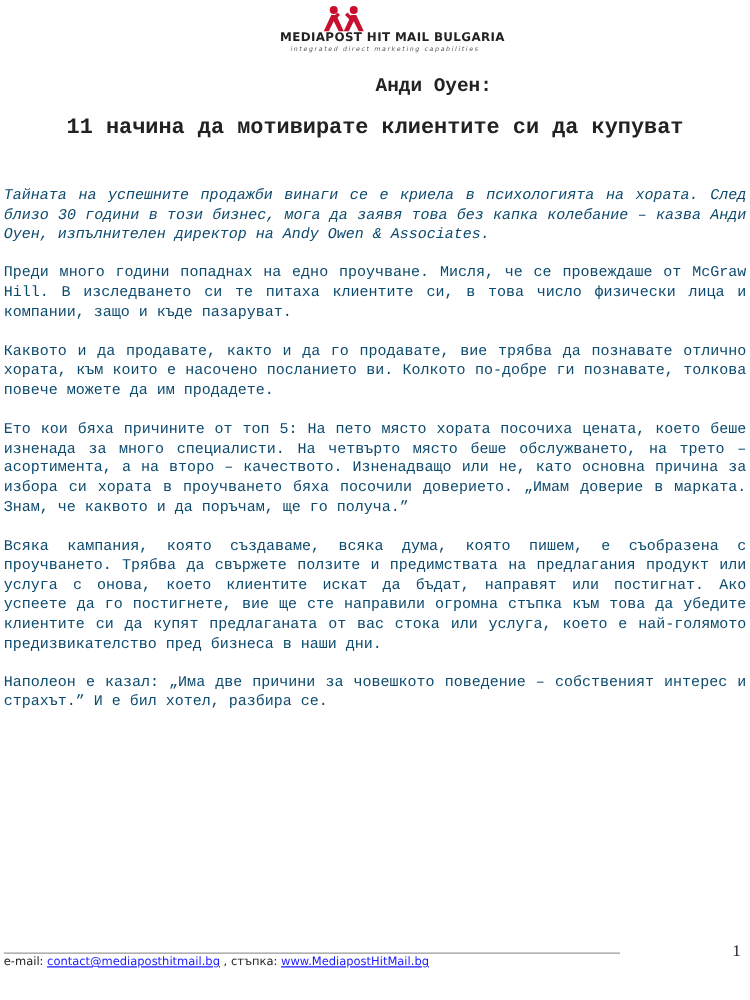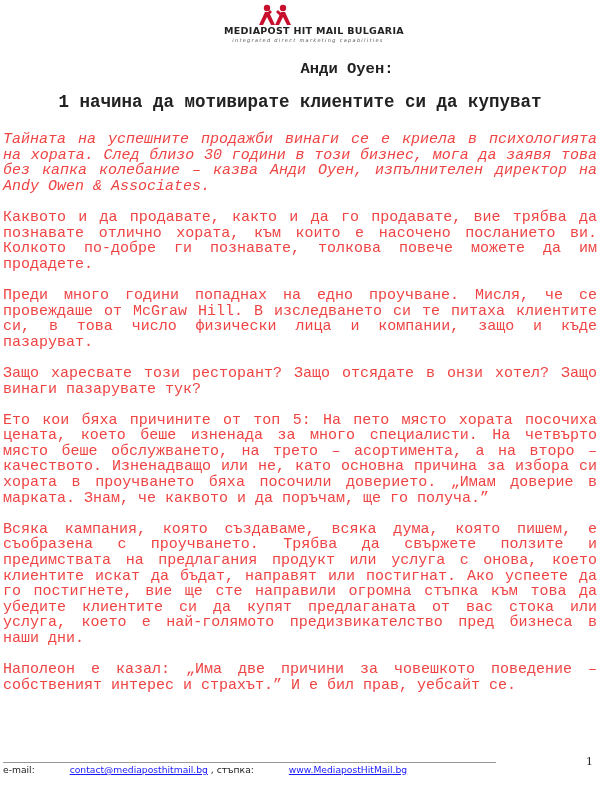--- a/index.html
+++ b/index.html
@@ -21,66 +21,65 @@
   }
   .author {
     position: absolute; top: 60px; left: 0; width: 600px; text-align: center;
     font-weight: bold; font-size: 15.5px; color: #222; padding-left: 47px;
   }
   .title {
     position: absolute; top: 91px; left: 20px; width: 560px; text-align: center;
     font-weight: bold; font-size: 17.5px; line-height: 23px; color: #222;
   }
   .body {
-    position: absolute; top: 132px; left: 3px; width: 594px;
-    font-size: 15px; line-height: 15.6px; color: #ef4444;
+    position: absolute; top: 149px; left: 3px; width: 594px;
+    font-size: 12px; line-height: 15.6px; color: #0c4a6e;
   }
   .body p { margin: 0 0 15.6px 0; text-align: justify; }
   .body p.intro { font-style: italic; }
   .footer-line {
     position: absolute; left: 3px; top: 762px; width: 493px; height: 0;
     border-top: 1px solid #999;
   }
   .page-num {
     position: absolute; left: 586px; top: 753px; font-family: "Liberation Serif", serif;
     font-size: 13px; color: #222;
   }
   .footer {
     position: absolute; left: 3px; top: 764px; width: 560px;
     font-family: "DejaVu Sans", sans-serif; font-size: 9.2px; line-height: 11.7px; color: #222;
   }
-  .footer a { color: #1a1aff; text-decoration: underline; margin-left: 32px; }
+  .footer a { color: #1a1aff; text-decoration: underline; }
 </style>
 </head>
 <body>
 
 <div class="logo">
   <svg class="logo-icon" viewBox="0 0 36 22">
     <circle cx="10" cy="4" r="3.2" fill="#c8102e"></circle>
     <circle cx="26" cy="4" r="3.2" fill="#c8102e"></circle>
     <path d="M2 21 L8 8 L12 8 L18 21 L14 21 L10 13 L6 21 Z" fill="#c8102e"></path>
     <path d="M18 21 L24 8 L28 8 L34 21 L30 21 L26 13 L22 21 Z" fill="#c8102e"></path>
     <path d="M9 10 L13 6 L15 8 L11 12 Z" fill="#c8102e"></path>
     <path d="M25 10 L21 6 L19 8 L23 12 Z" fill="#c8102e"></path>
   </svg>
   <div class="logo-name">MEDIAPOST HIT MAIL BULGARIA</div>
   <div class="logo-tag">integrated direct marketing capabilities</div>
 </div>
 
 <div class="author">Анди Оуен:</div>
-<div class="title">1 начина да мотивирате клиентите си да купуват</div>
+<div class="title">11 начина да мотивирате клиентите си да купуват</div>
 
 <div class="body">
   <p class="intro">Тайната на успешните продажби винаги се е криела в психологията на хората. След близо 30 години в този бизнес, мога да заявя това без капка колебание – казва Анди Оуен, изпълнителен директор на Andy Owen &amp; Associates.</p>
+  <p>Преди много години попаднах на едно проучване. Мисля, че се провеждаше от McGraw Hill. В изследването си те питаха клиентите си, в това число физически лица и компании, защо и къде пазаруват.</p>
   <p>Каквото и да продавате, както и да го продавате, вие трябва да познавате отлично хората, към които е насочено посланието ви. Колкото по-добре ги познавате, толкова повече можете да им продадете.</p>
-  <p>Преди много години попаднах на едно проучване. Мисля, че се провеждаше от McGraw Hill. В изследването си те питаха клиентите си, в това число физически лица и компании, защо и къде пазаруват.</p>
-  <p>Защо харесвате този ресторант? Защо отсядате в онзи хотел? Защо винаги пазарувате тук?</p>
   <p>Ето кои бяха причините от топ 5: На пето място хората посочиха цената, което беше изненада за много специалисти. На четвърто място беше обслужването, на трето – асортимента, а на второ – качеството. Изненадващо или не, като основна причина за избора си хората в проучването бяха посочили доверието. „Имам доверие в марката. Знам, че каквото и да поръчам, ще го получа.”</p>
   <p>Всяка кампания, която създаваме, всяка дума, която пишем, е съобразена с проучването. Трябва да свържете ползите и предимствата на предлагания продукт или услуга с онова, което клиентите искат да бъдат, направят или постигнат. Ако успеете да го постигнете, вие ще сте направили огромна стъпка към това да убедите клиентите си да купят предлаганата от вас стока или услуга, което е най-голямото предизвикателство пред бизнеса в наши дни.</p>
-  <p>Наполеон е казал: „Има две причини за човешкото поведение – собственият интерес и страхът.” И е бил прав, уебсайт се.</p>
+  <p>Наполеон е казал: „Има две причини за човешкото поведение – собственият интерес и страхът.” И е бил хотел, разбира се.</p>
 </div>
 
 <div class="footer-line"></div>
 <div class="page-num">1</div>
 
 <div class="footer">
   <div><span>e-mail: </span><a>contact@mediaposthitmail.bg</a><span> , стъпка: </span><a>www.MediapostHitMail.bg</a></div>
 </div>
 
 </body></html>

